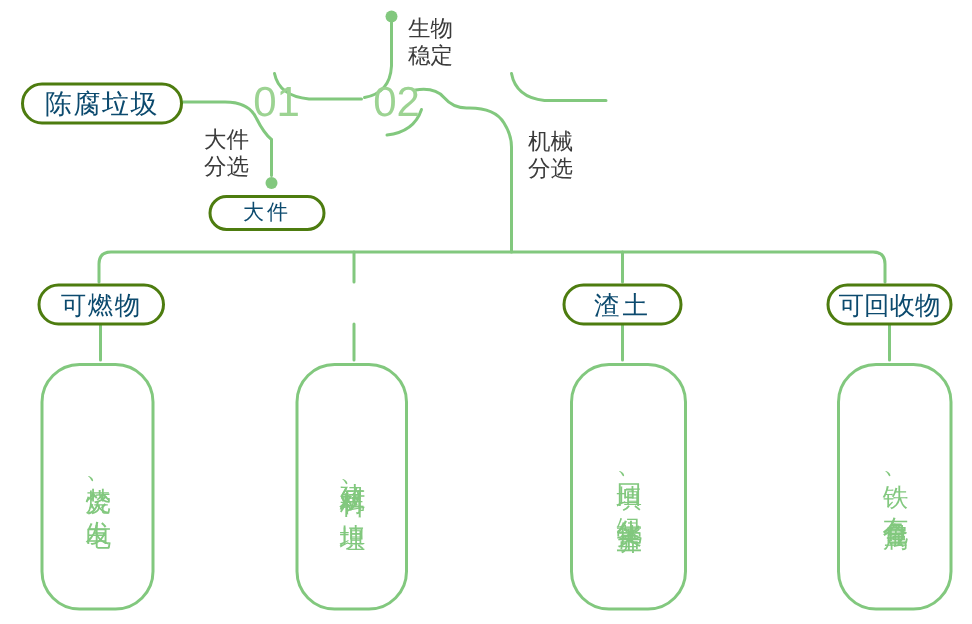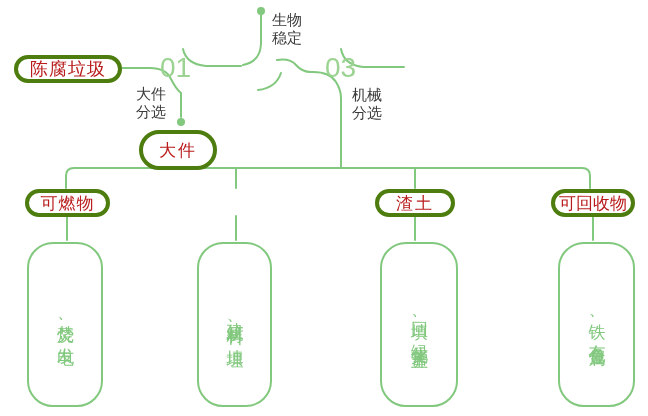--- a/index.html
+++ b/index.html
@@ -8,42 +8,42 @@
     width: 648px;
     height: 416px;
     background: #ffffff;
     font-family: "Liberation Sans", "DejaVu Sans", sans-serif;
     overflow: hidden;
   }
   svg.lines { position:absolute; left:0; top:0; width:648px; height:416px; }
 
   .pill {
     position:absolute;
-    border:4px solid #4d7c0f;
+    border:2px solid #4d7c0f;
     border-radius:999px;
-    color:#b91c1c;
+    color:#0c4a6e;
     background:#ffffff;
     display:flex; align-items:center; justify-content:center;
     box-sizing:border-box;
     white-space:nowrap;
   }
   .pill-source { left:14px;  top:55px;  width:108px; height:28px; font-size:18px; letter-spacing:1px; }
-  .pill-bulky  { left:139px; top:130px; width:78px;  height:40px; font-size:17px; letter-spacing:2px;text-align:right; }
+  .pill-bulky  { left:139px; top:130px; width:78px;  height:24px; font-size:14px; letter-spacing:2px;text-align:right; }
   .pill-cat    { top:189px; height:28px; font-size:17px; letter-spacing:1px; }
   .pill-cat1 { left:25px;  width:85px; }
   .pill-cat2 { left:195px; width:83px; letter-spacing:0; }
   .pill-cat3 { left:375px; width:80px; letter-spacing:2px;text-align:center; }
   .pill-cat4 { left:551px; width:84px; letter-spacing:0; }
 
   .num {
     position:absolute;
     top:53px; width:40px;
     color:#9cd392;
     font-size:28px; line-height:30px;
-    text-align:left;
+    text-align:right;
   }
   .num-01 { left:160px; }
   .num-02 { left:240px; }
   .num-03 { left:325px; }
 
   .blabel {
     position:absolute;
     width:34px;
     color:#3b3b3b;
     font-size:15px; line-height:18px;
@@ -108,21 +108,21 @@
       <circle cx="181" cy="122" r="4"></circle>
       <circle cx="261" cy="11" r="4"></circle>
     </g>
   </svg>
 
   <div class="pill pill-source">
     <span>陈腐垃圾</span>
   </div>
 
   <div class="num num-01">01</div>
-  <div class="num num-03">03</div>
+  <div class="num num-02">02</div>
 
   <div class="blabel blabel-bulky">大件分选</div>
   <div class="blabel blabel-mech">机械分选</div>
   <div class="blabel blabel-bio">生物稳定</div>
 
   <div class="pill pill-bulky">
     <span>大件</span>
   </div>
 
   <div class="pill pill-cat pill-cat1">

